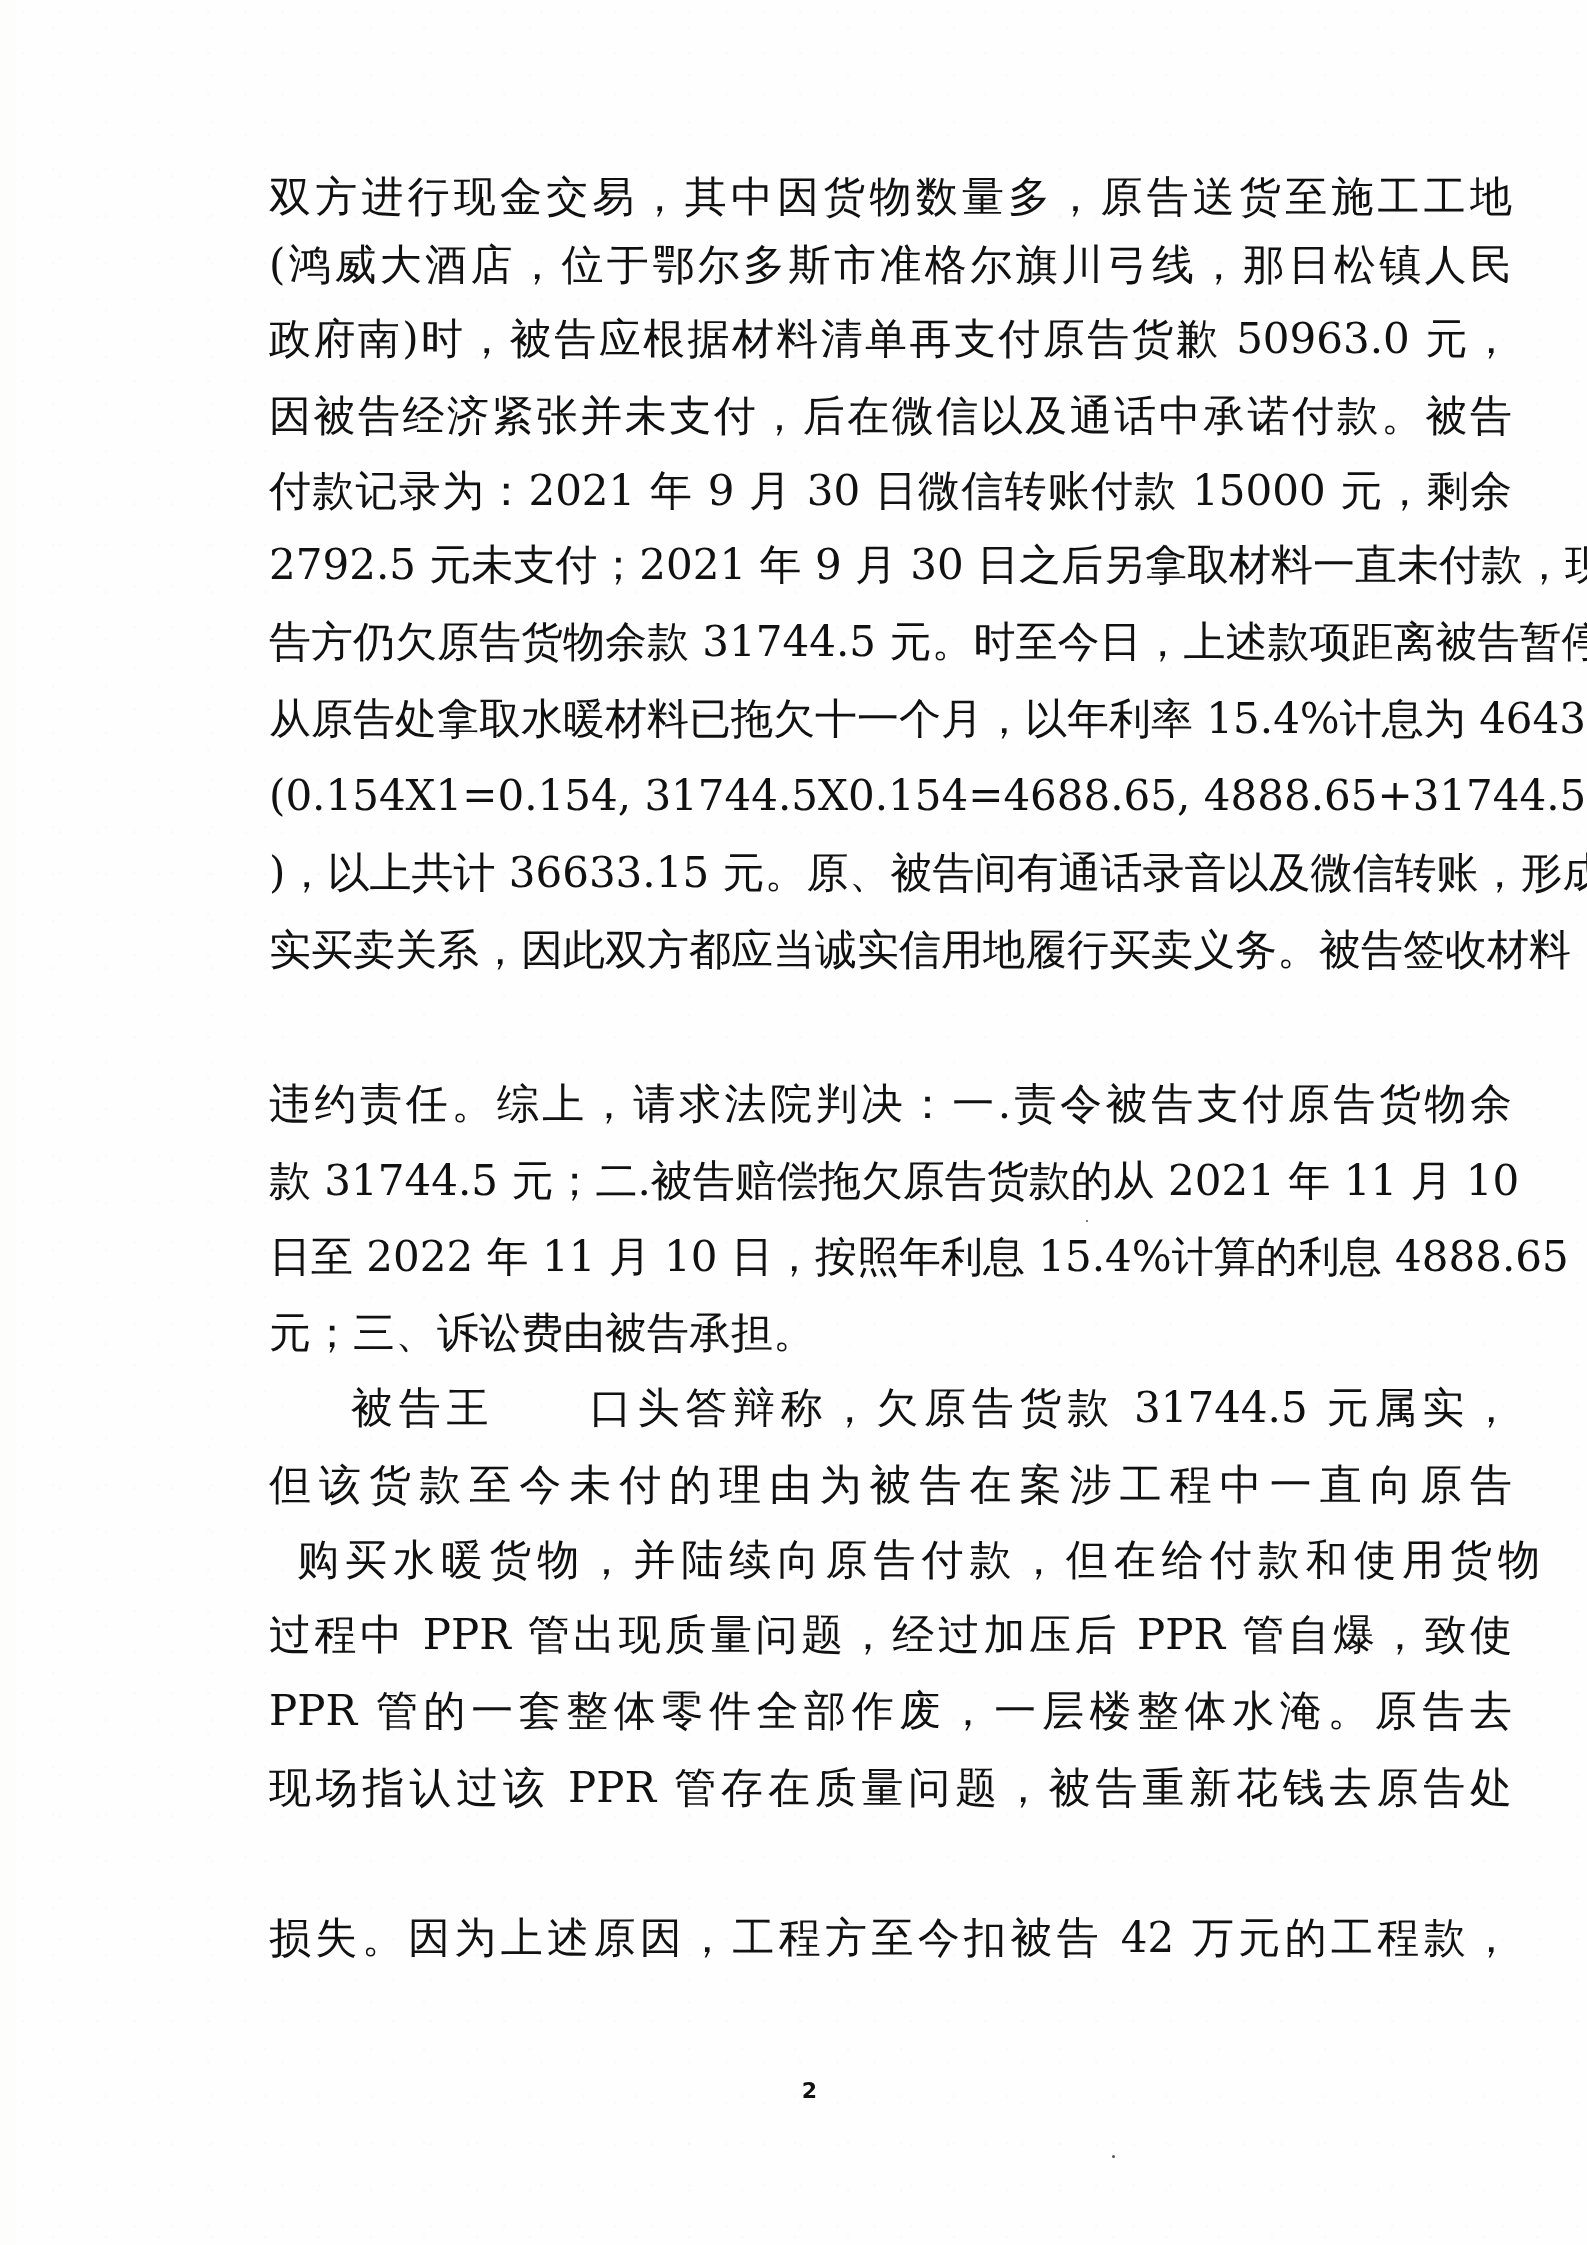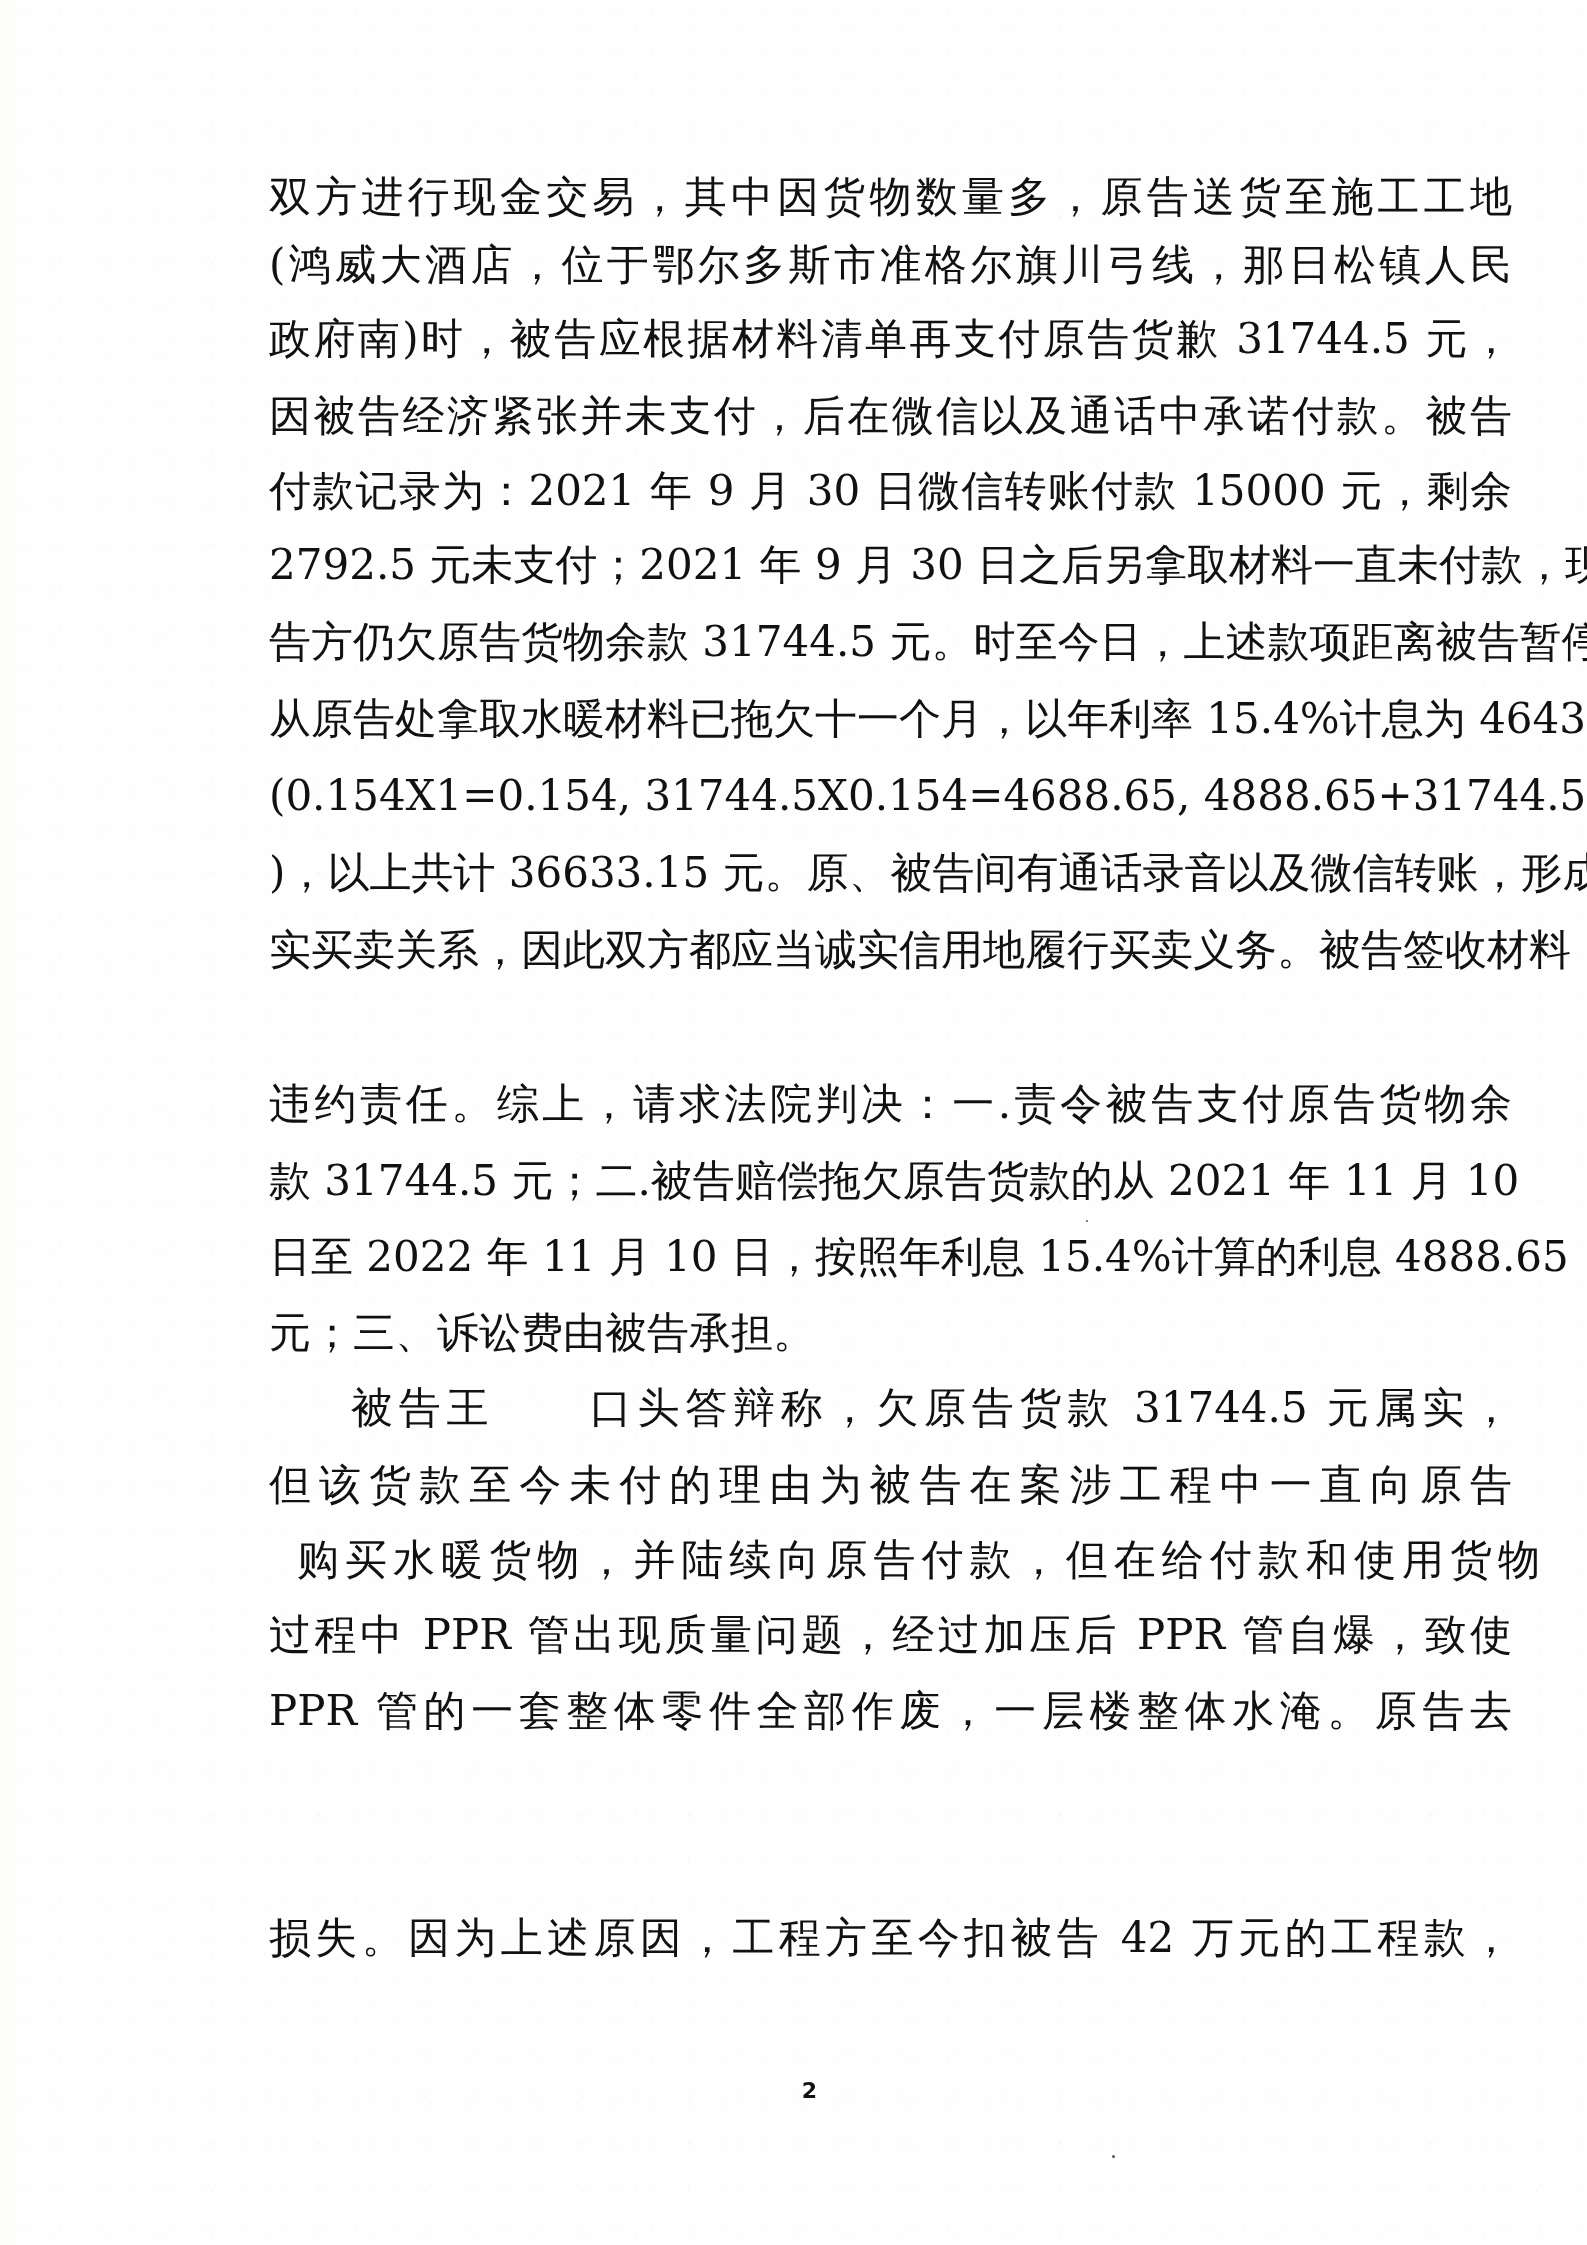--- a/index.html
+++ b/index.html
@@ -64,38 +64,39 @@
     border-radius: 50%;
   }
 </style>
 </head>
 <body>
 
 <div class="page">
 
   <div class="line" style="top:167px;">双方进行现金交易，其中因货物数量多，原告送货至施工工地</div>
   <div class="line" style="top:235px;">(鸿威大酒店，位于鄂尔多斯市准格尔旗川弓线，那日松镇人民</div>
-  <div class="line" style="top:309px;">政府南)时，被告应根据材料清单再支付原告货歉 31744.5 元，</div>
+  <div class="line" style="top:309px;">政府南)时，被告应根据材料清单再支付原告货歉 50963.0 元，</div>
   <div class="line" style="top:386px;">因被告经济紧张并未支付，后在微信以及通话中承诺付款。被告</div>
   <div class="line" style="top:461px;">付款记录为：2021 年 9 月 30 日微信转账付款 15000 元，剩余</div>
   <div class="line" style="top:535px;">2792.5 元未支付；2021 年 9 月 30 日之后另拿取材料一直未付款，现被</div>
   <div class="line" style="top:612px;">告方仍欠原告货物余款 31744.5 元。时至今日，上述款项距离被告暂停</div>
   <div class="line" style="top:689px;">从原告处拿取水暖材料已拖欠十一个月，以年利率 15.4%计息为 4643 元</div>
   <div class="line" style="top:766px;">(0.154X1=0.154, 31744.5X0.154=4688.65, 4888.65+31744.5=36633.15</div>
   <div class="line" style="top:843px;">)，以上共计 36633.15 元。原、被告间有通话录音以及微信转账，形成事</div>
   <div class="line" style="top:920px;">实买卖关系，因此双方都应当诚实信用地履行买卖义务。被告签收材料</div>
   <div class="line" style="top:1074px;">违约责任。综上，请求法院判决：一.责令被告支付原告货物余</div>
   <div class="line" style="top:1151px;">款 31744.5 元；二.被告赔偿拖欠原告货款的从 2021 年 11 月 10</div>
   <div class="line" style="top:1227px;">日至 2022 年 11 月 10 日，按照年利息 15.4%计算的利息 4888.65</div>
   <div class="line last" style="top:1303px;">元；三、诉讼费由被告承担。</div>
 
   <div class="line indent" style="top:1378px;">被告王　　口头答辩称，欠原告货款 31744.5 元属实，</div>
   <div class="line" style="top:1455px;">但该货款至今未付的理由为被告在案涉工程中一直向原告</div>
   <div class="line" style="top:1530px;margin-left:28px;">购买水暖货物，并陆续向原告付款，但在给付款和使用货物</div>
   <div class="line" style="top:1681px;">PPR 管的一套整体零件全部作废，一层楼整体水淹。原告去</div>
   <div class="line" style="top:1605px;">过程中 PPR 管出现质量问题，经过加压后 PPR 管自爆，致使</div>
+  <div class="line" style="top:1758px;">现场指认过该 PPR 管存在质量问题，被告重新花钱去原告处</div>
   <div class="line" style="top:1908px;">损失。因为上述原因，工程方至今扣被告 42 万元的工程款，</div>
 
   <div class="page-number">2</div>
 
   <span class="speck" style="left:1096px; top:2155px;"></span>
   <span class="speck" style="left:1070px; top:1220px; width:2px; height:2px;"></span>
 </div>
 
 </body></html>

